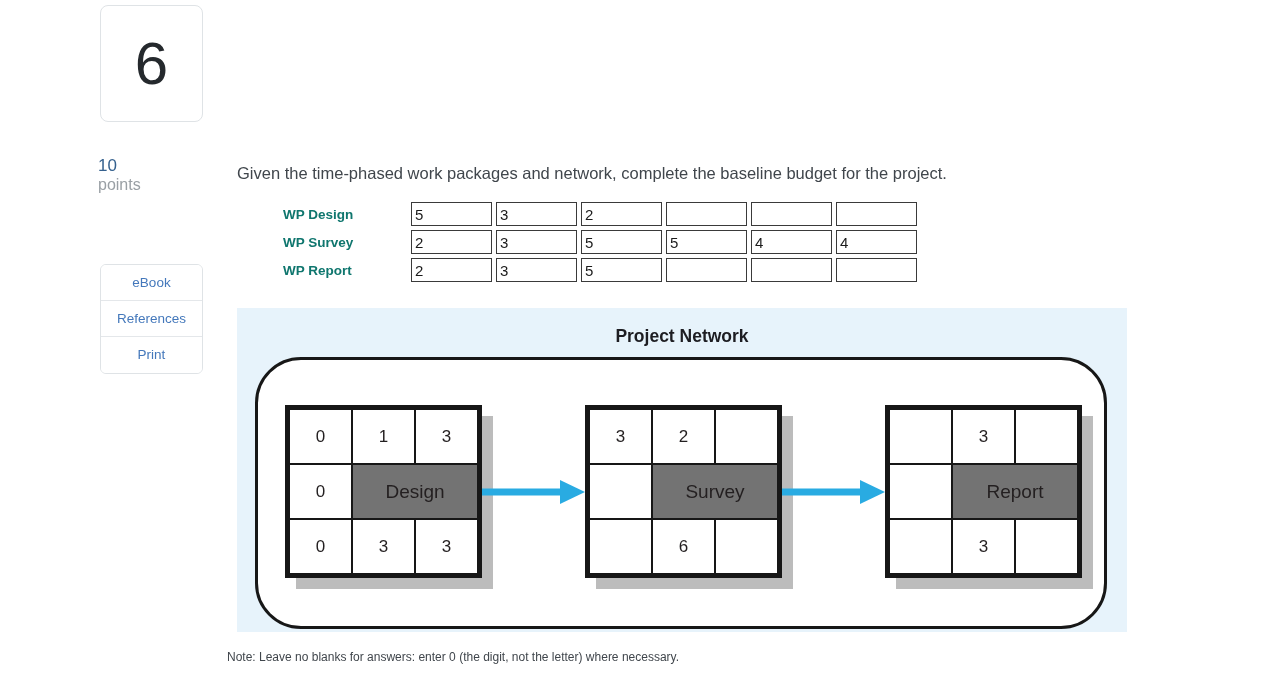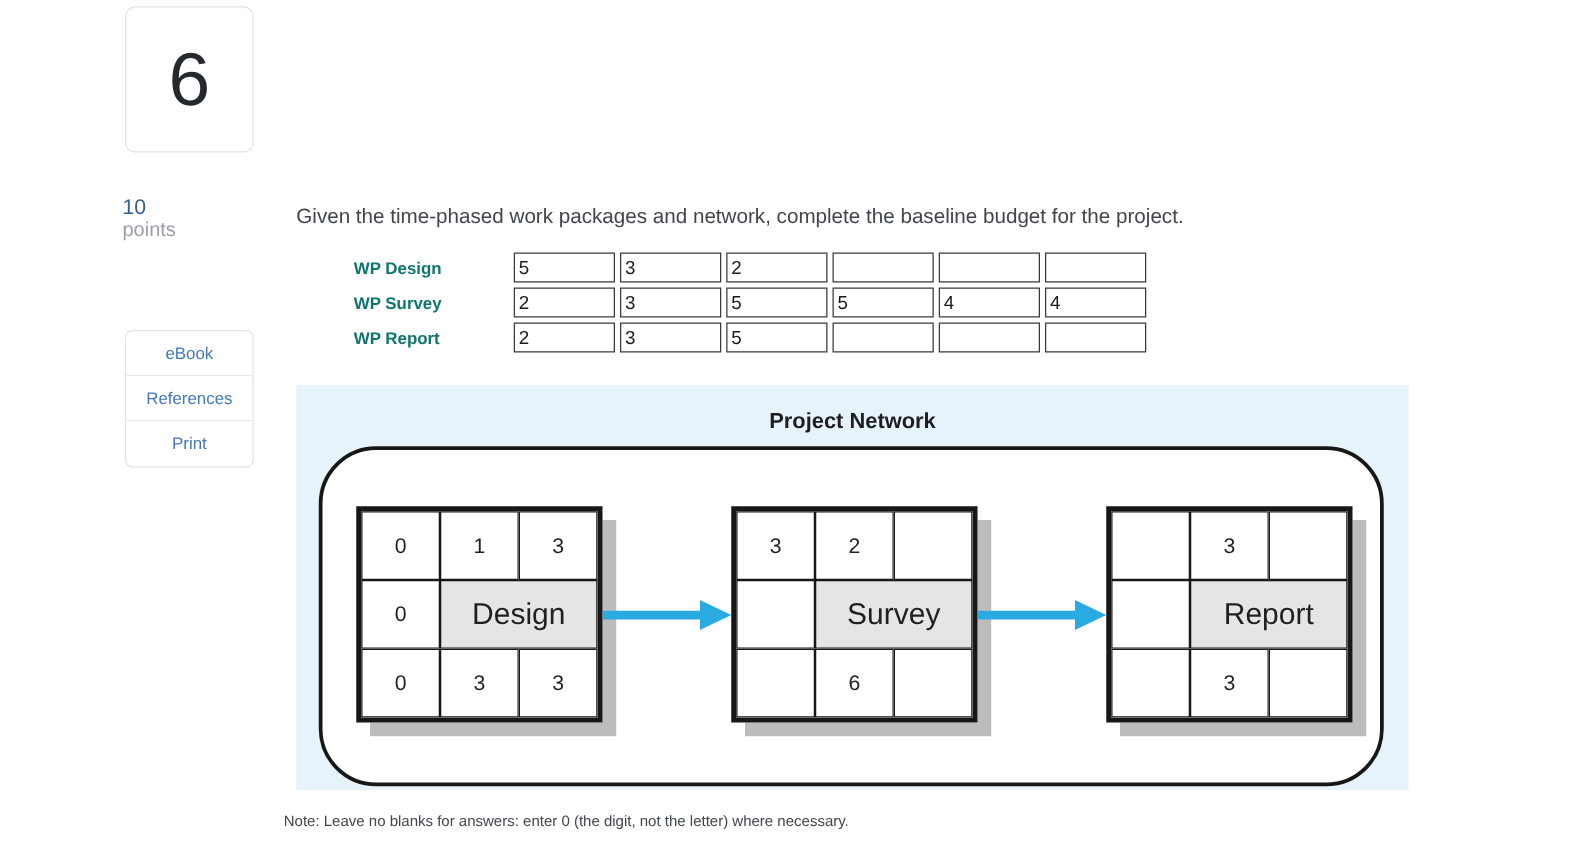--- a/index.html
+++ b/index.html
@@ -117,22 +117,22 @@
   .node-survey { left:348px; }
   .node-report { left:648px; }
   .ncell {
     border:1px solid #171717;
     display:flex; align-items:center; justify-content:center;
     font-size:17px; color:#231f20;
     background:#fff;
   }
   .ncell.merged {
     grid-column:2 / 4;
-    background:#e5e5e5;
-    font-size:24px;
+    background:#737373;
+    font-size:19px;
   }
   .net-arrow { position:absolute; top:167px; }
 
 </style>
 </head>
 <body>
 
 <div id="screen">
 
   <div class="qnum-card">

